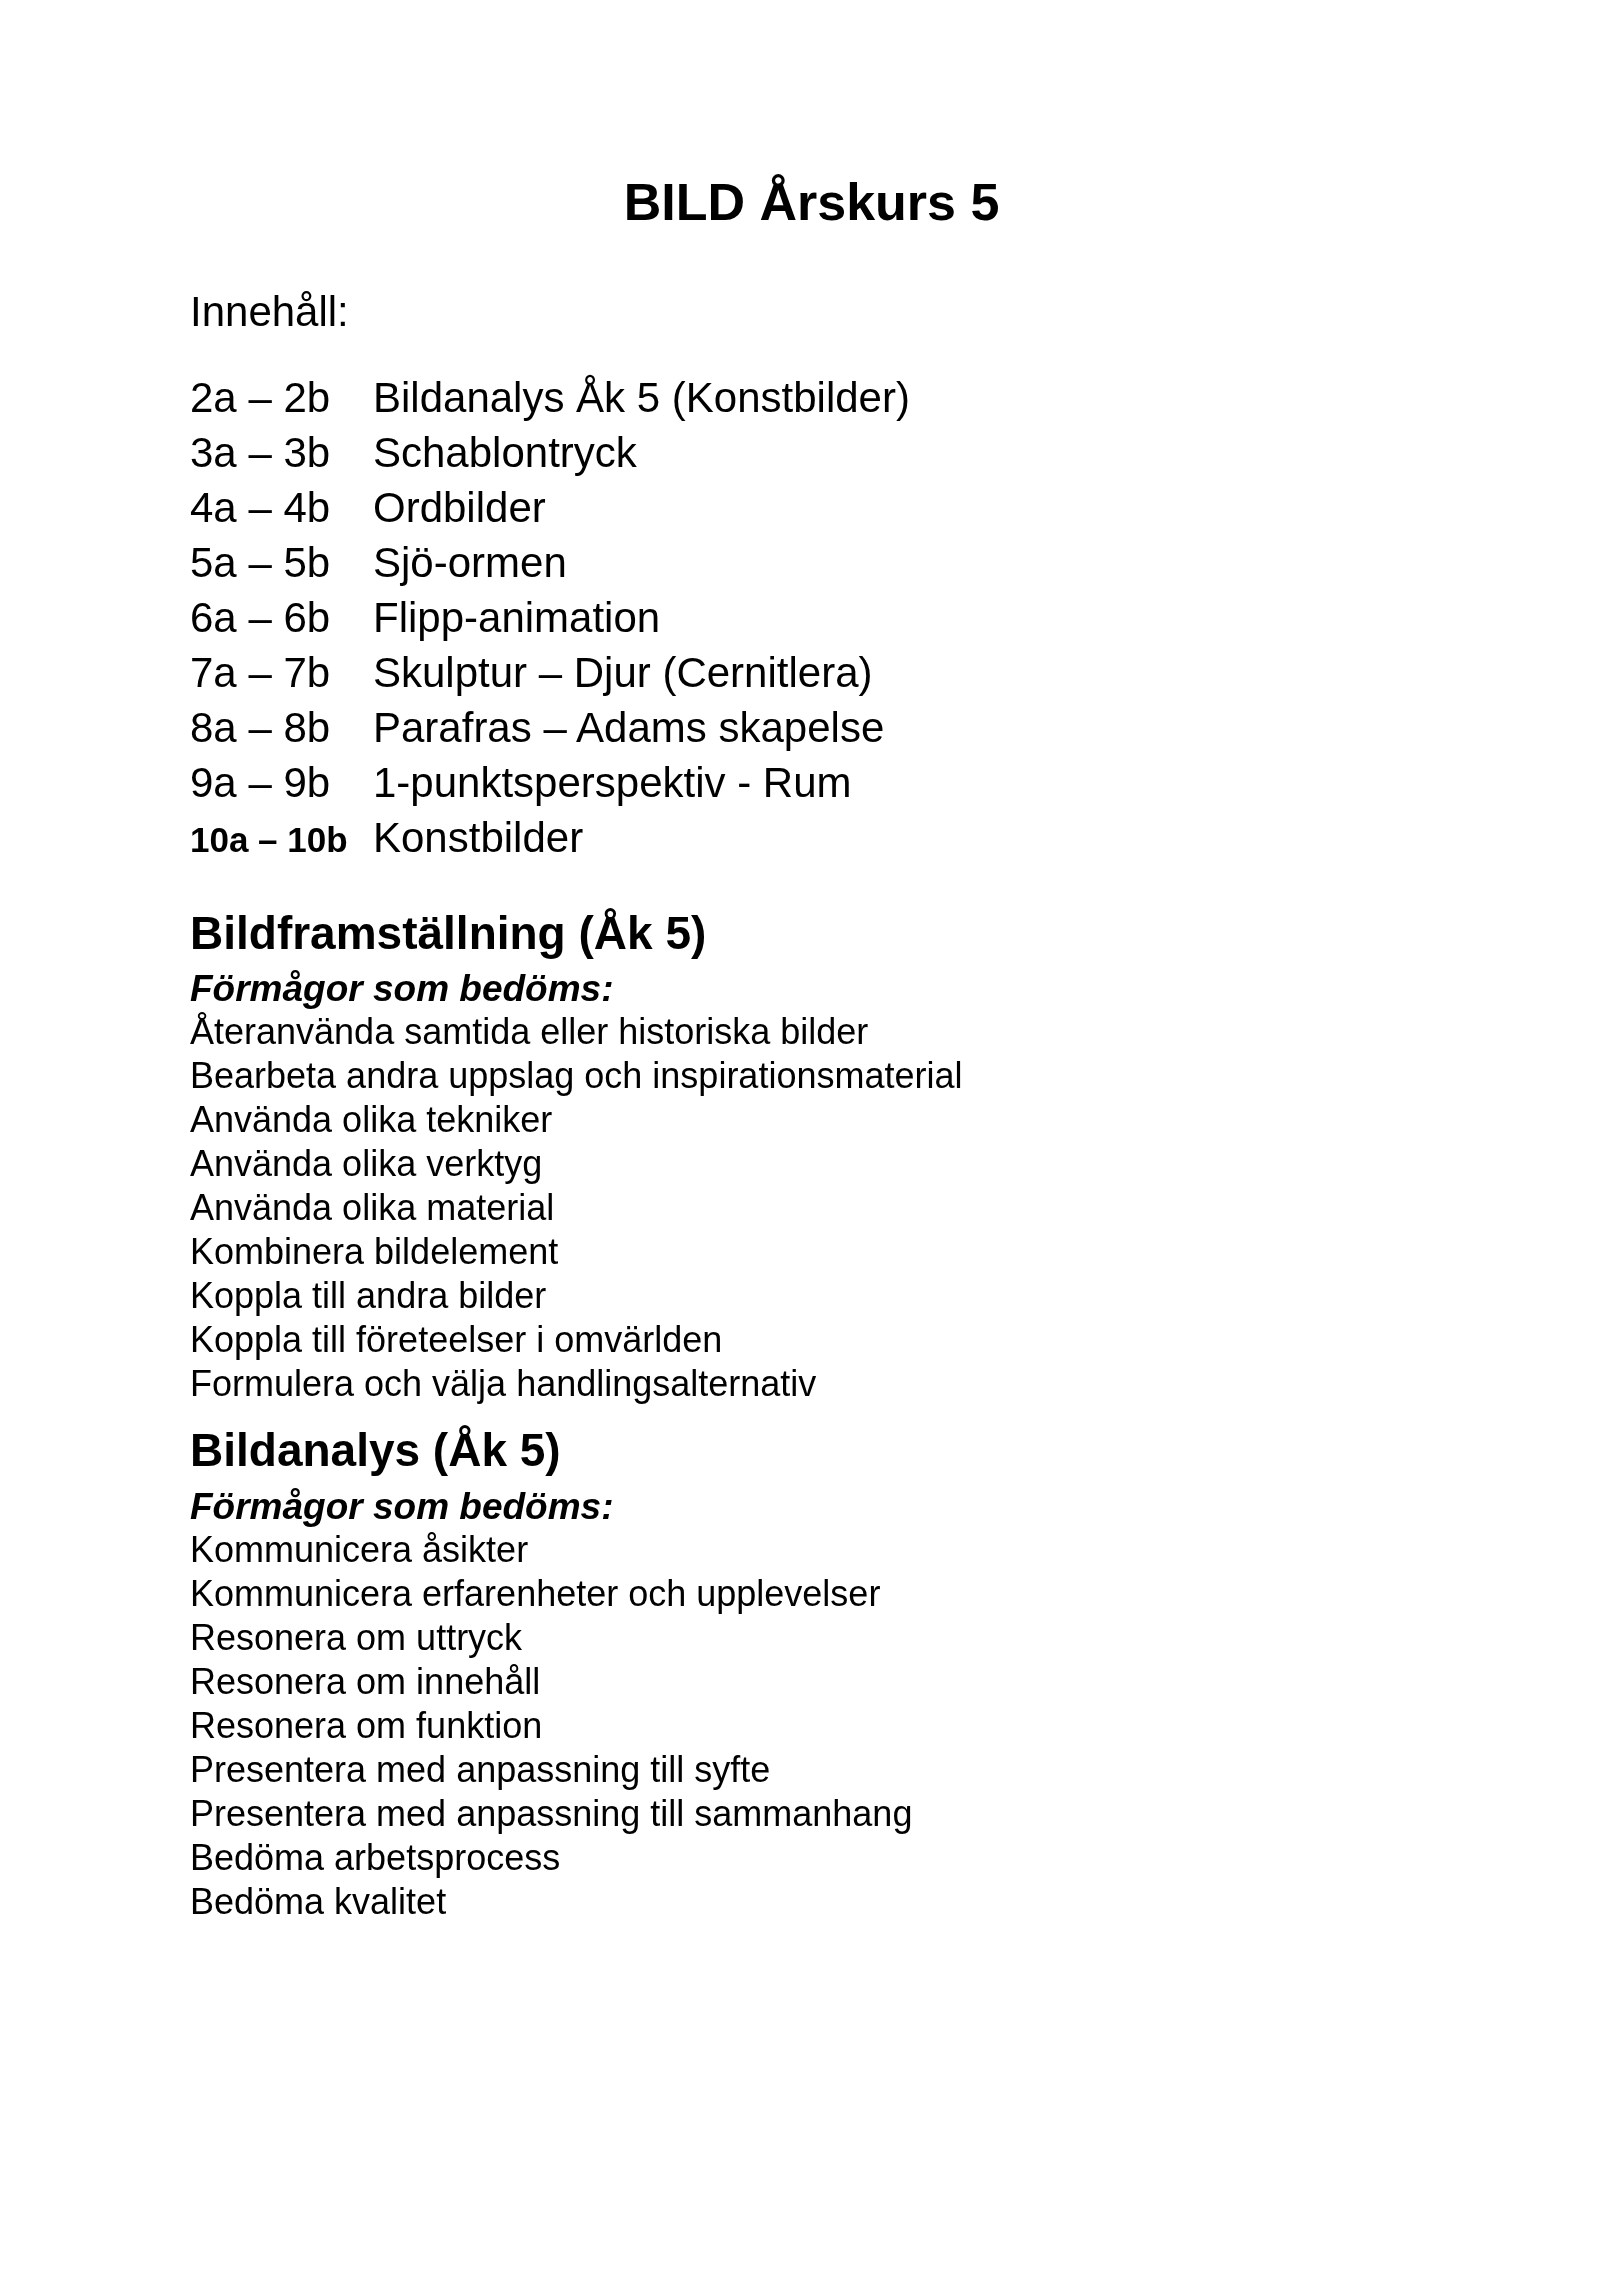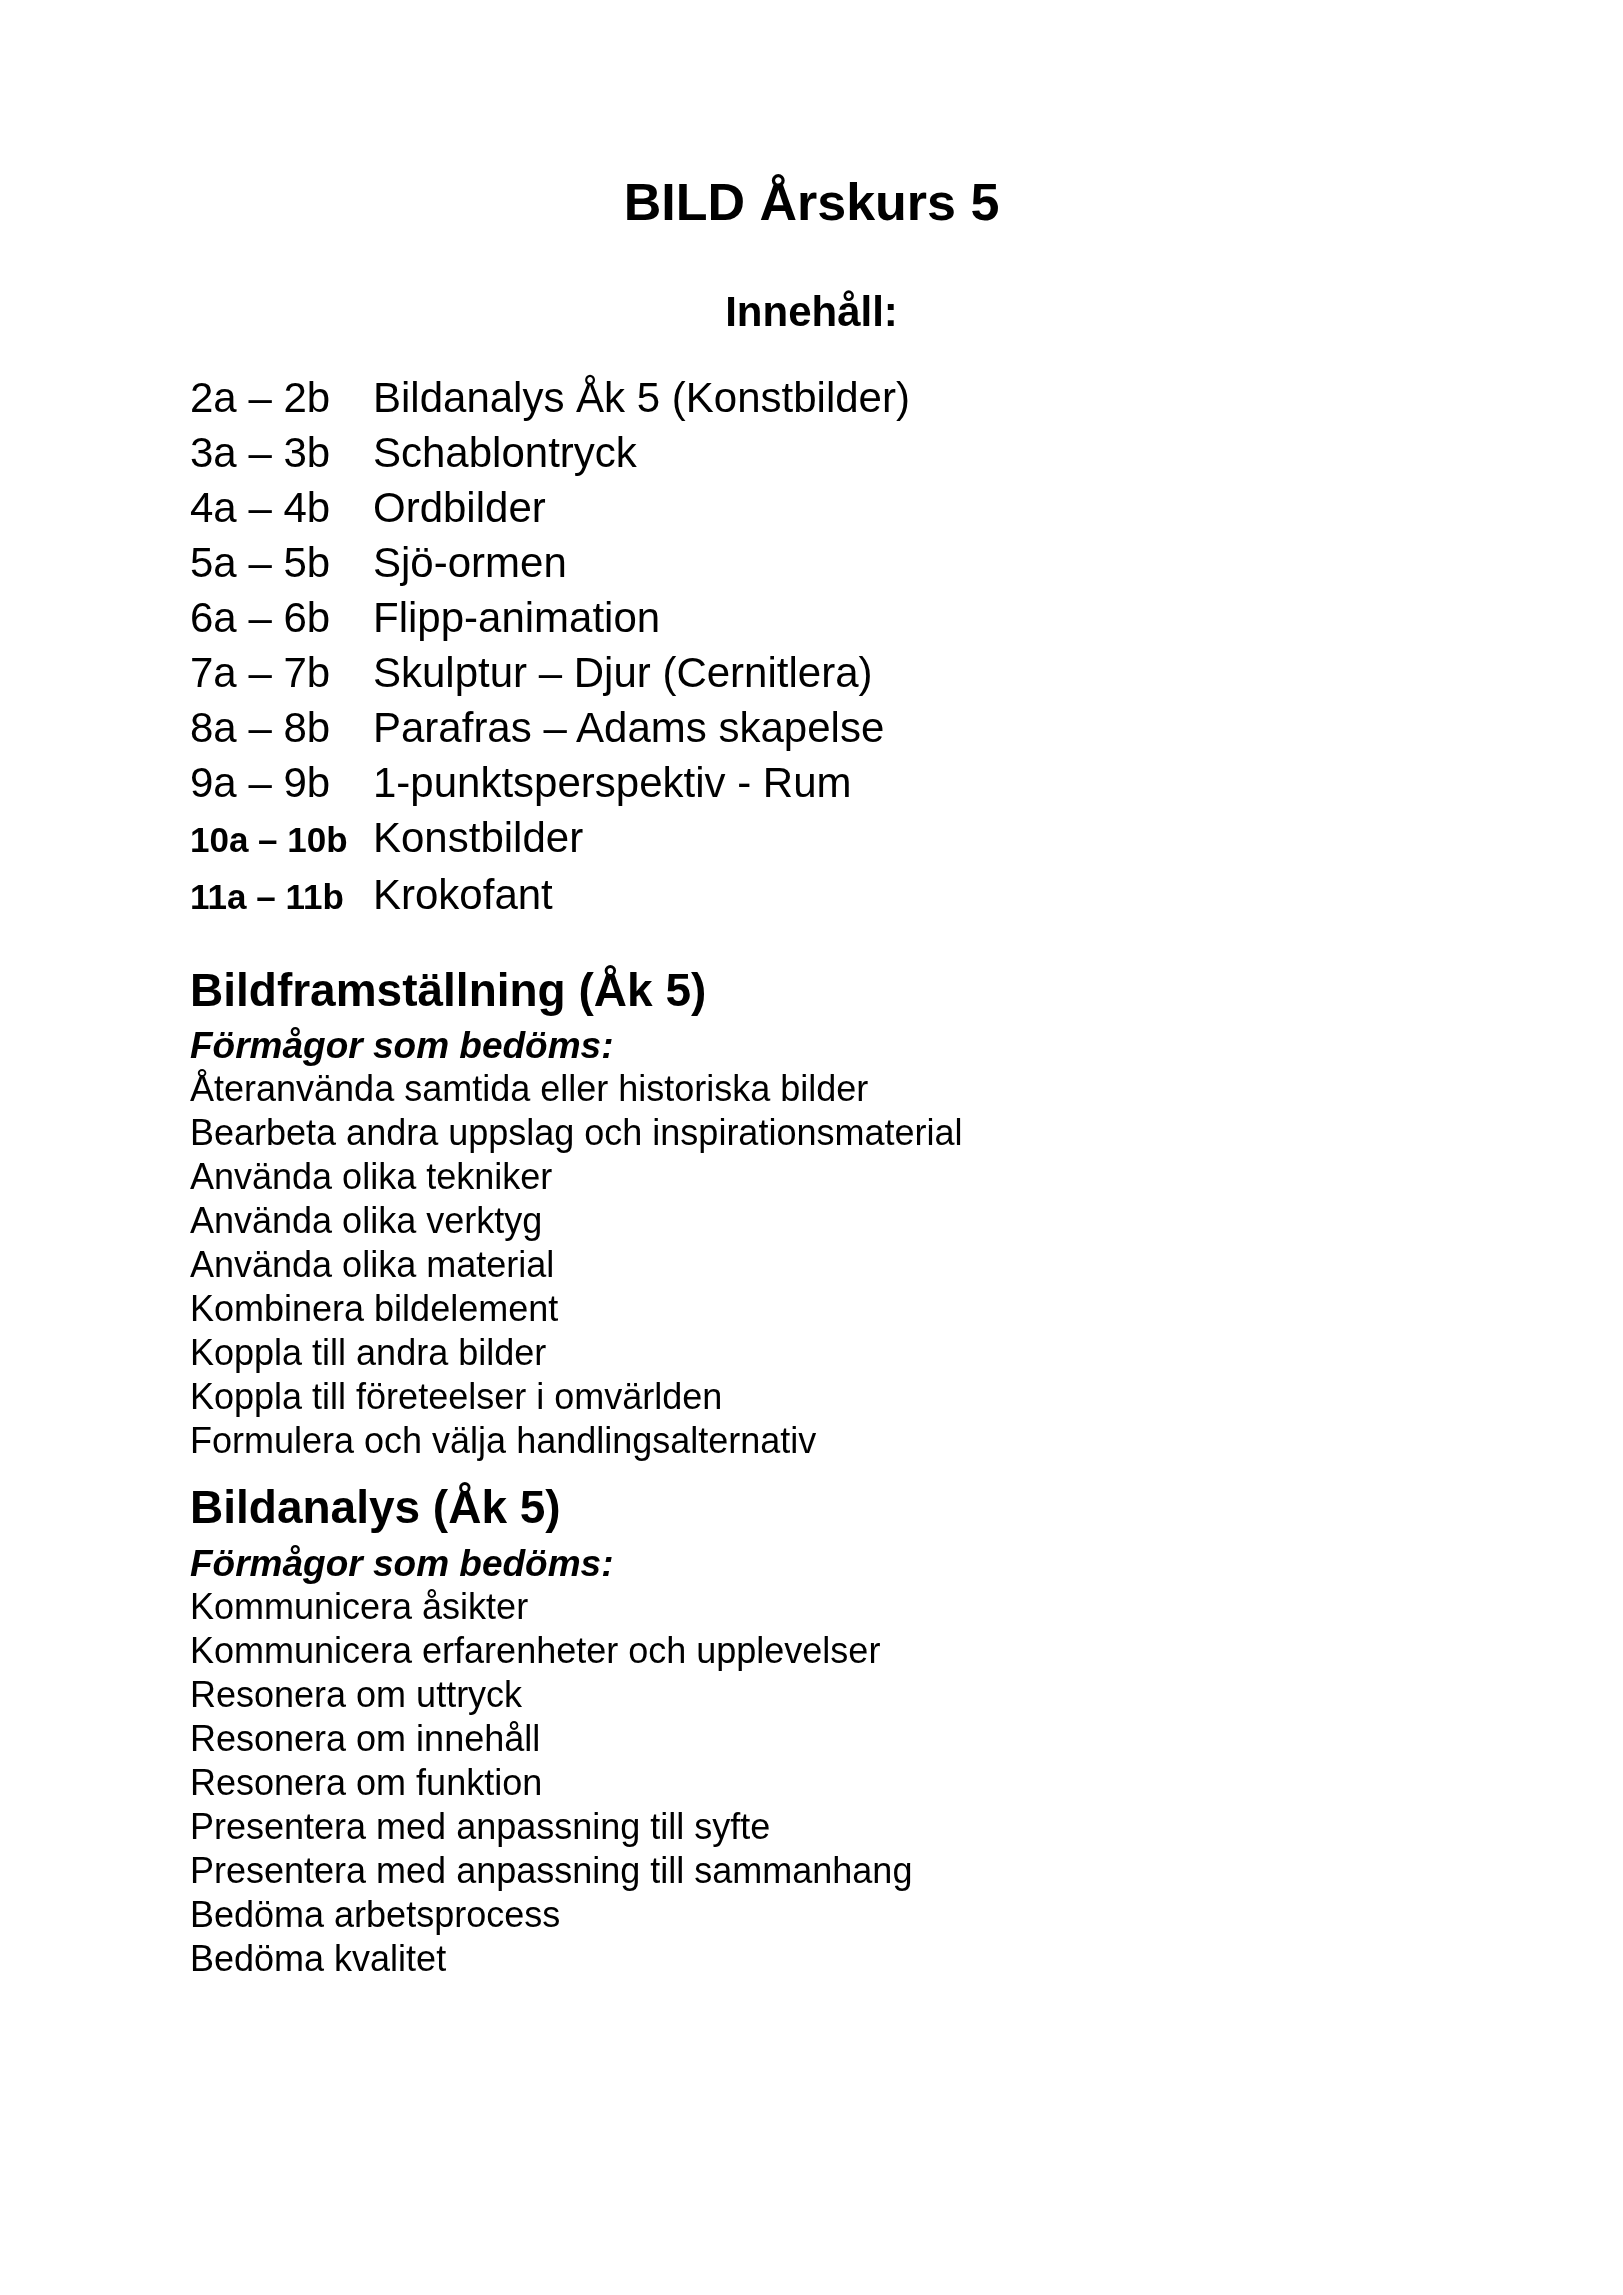--- a/index.html
+++ b/index.html
@@ -23,22 +23,21 @@
     text-align: center;
     font-size: 52px;
     line-height: 1.05;
     font-weight: 700;
     letter-spacing: 0;
   }
   .toc-heading {
     margin: 61px 0 0 0;
     font-size: 42px;
     line-height: 1.0;
-    font-weight: 700;
-    text-align: center;
+    font-weight: 400;
   }
   .toc {
     margin-top: 37px;
     margin-bottom: 39px;
   }
   .toc-row {
     display: flex;
     align-items: baseline;
     line-height: 55px;
     font-size: 42px;
@@ -111,24 +110,20 @@
         <span class="toc-label">Parafras – Adams skapelse</span>
       </div>
       <div class="toc-row">
         <span class="toc-range">9a – 9b</span>
         <span class="toc-label">1-punktsperspektiv - Rum</span>
       </div>
       <div class="toc-row">
         <span class="toc-range small">10a – 10b</span>
         <span class="toc-label">Konstbilder</span>
       </div>
-      <div class="toc-row">
-        <span class="toc-range small">11a – 11b</span>
-        <span class="toc-label">Krokofant</span>
-      </div>
     </div>
   <div id="sections">
       <div class="section">
         <h2 class="section-heading">Bildframställning (Åk 5)</h2>
         <p class="section-sub">Förmågor som bedöms:</p>
         <div class="section-items">
           <p>Återanvända samtida eller historiska bilder</p>
           <p>Bearbeta andra uppslag och inspirationsmaterial</p>
           <p>Använda olika tekniker</p>
           <p>Använda olika verktyg</p>

